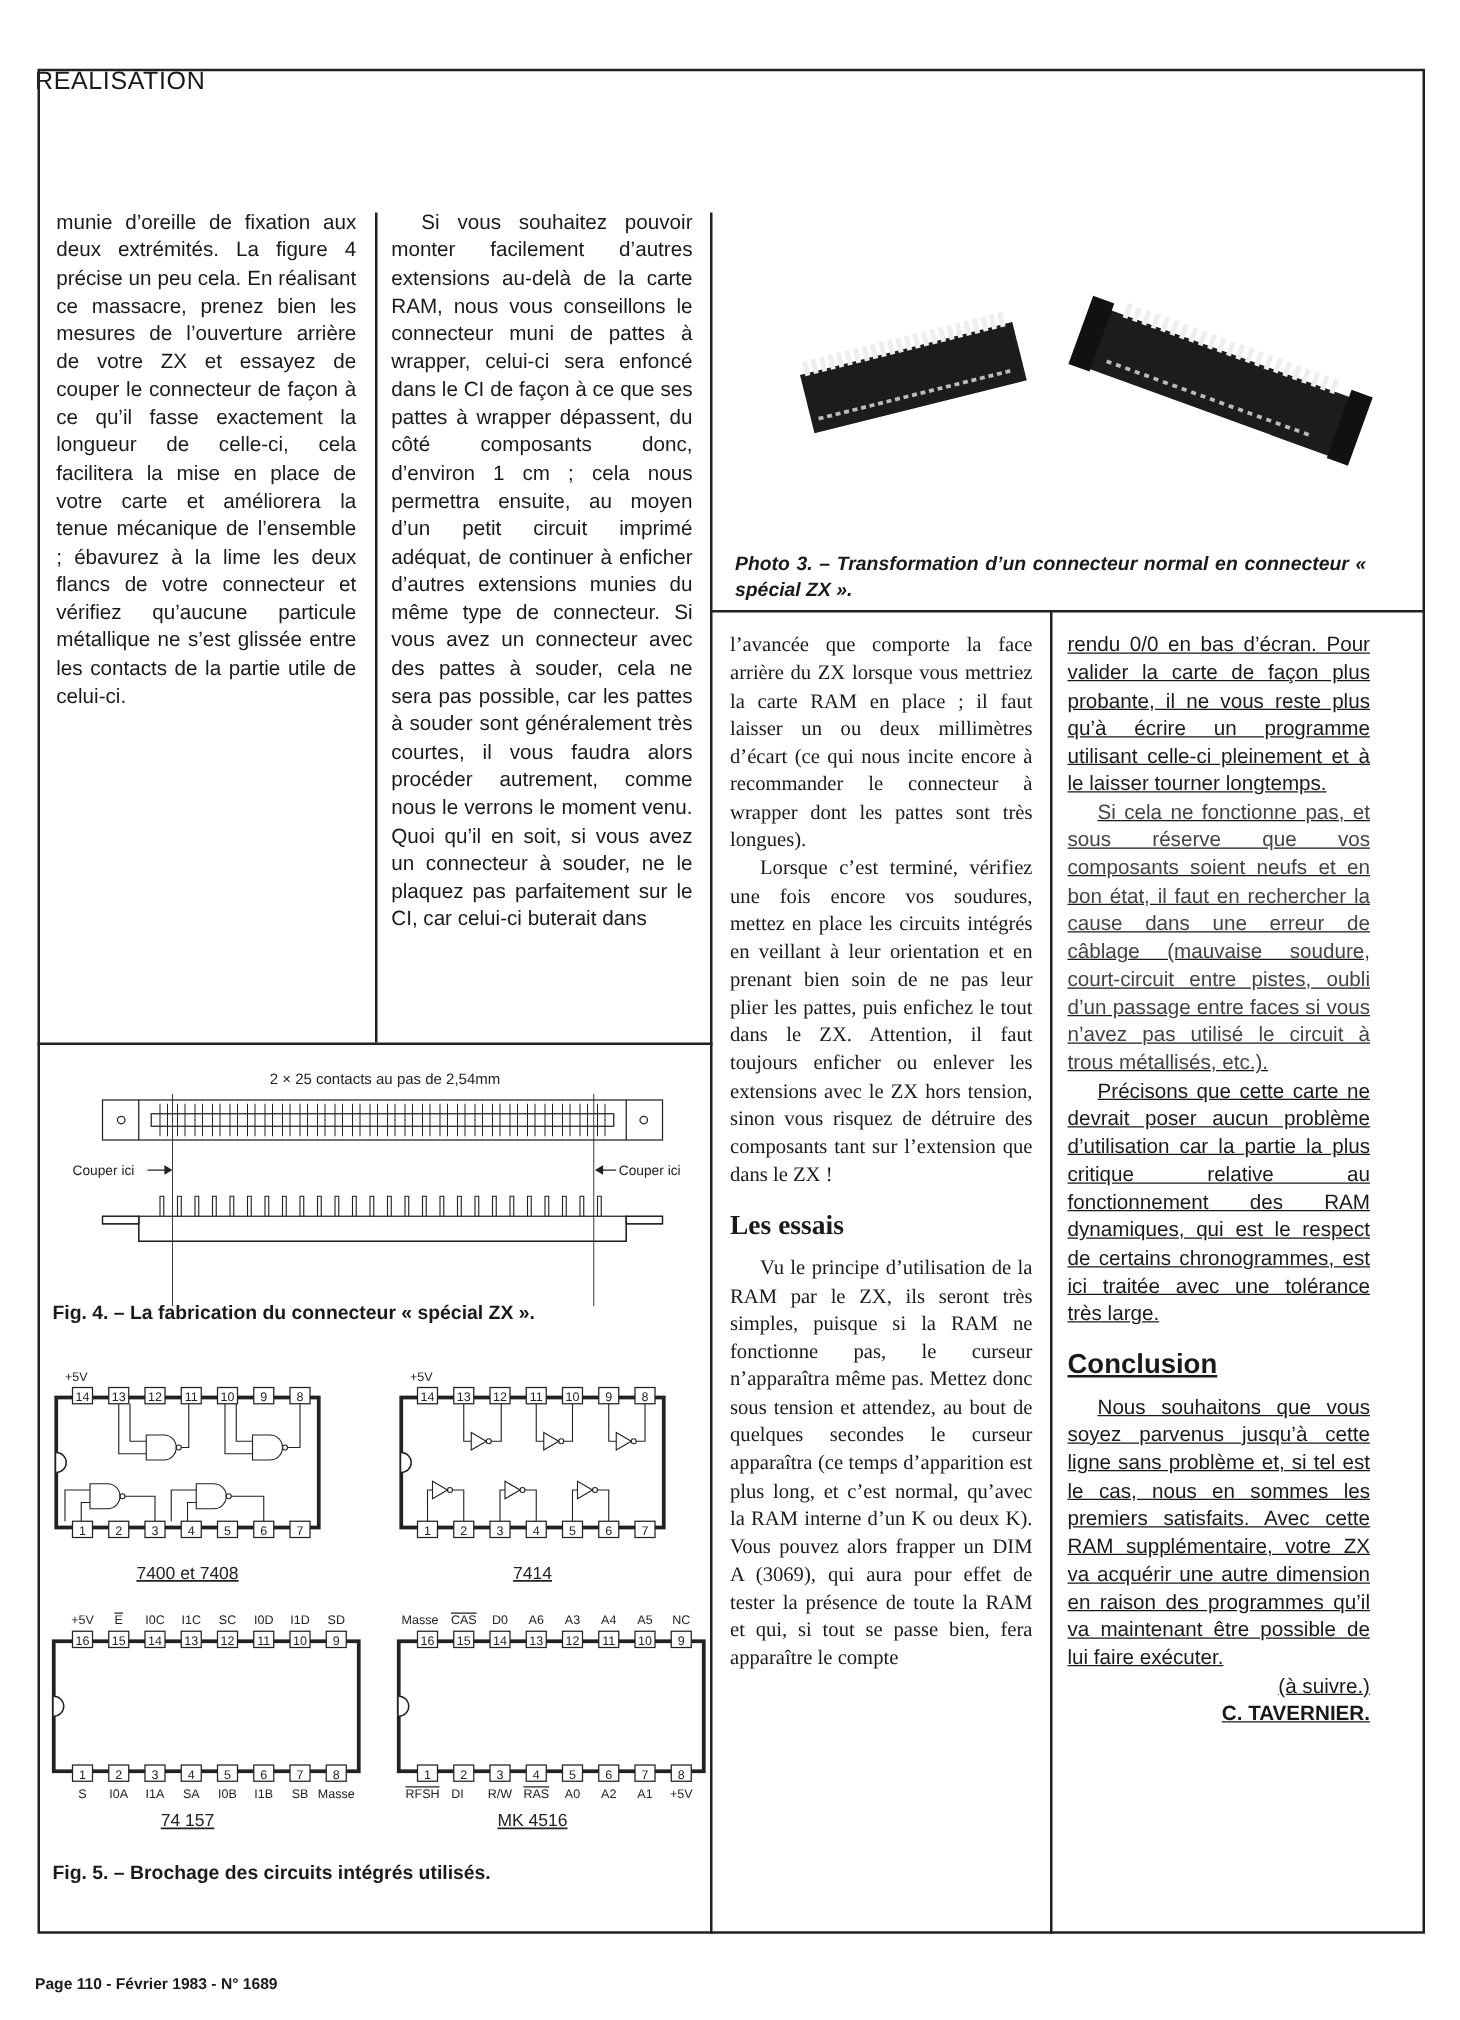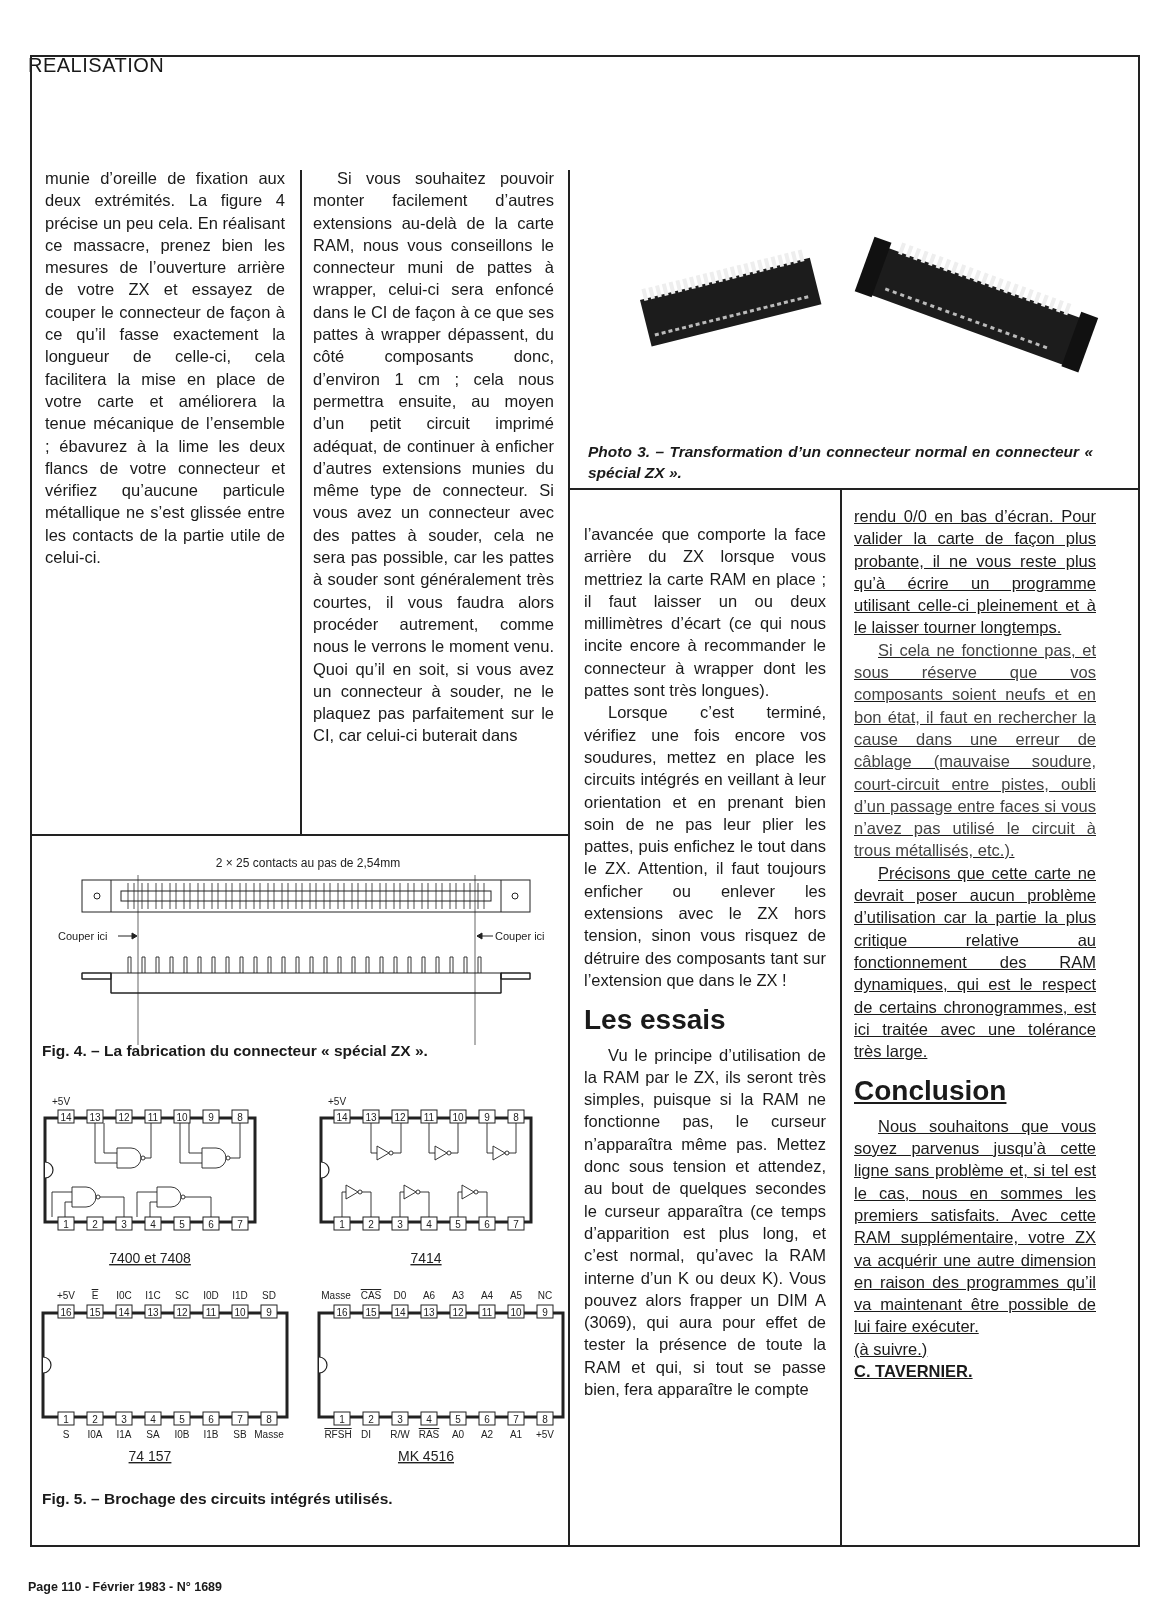--- a/index.html
+++ b/index.html
@@ -5,26 +5,26 @@
   html,body{margin:0;padding:0;background:#fff;}
   body{width:1168px;height:1616px;position:relative;overflow:hidden;font-family:"Liberation Sans",sans-serif;color:#1a1a1a;}
   .section-title{position:absolute;left:28px;top:22px;font-weight:normal;font-size:20px;letter-spacing:0.5px;margin-top:32px;}
   .frame{position:absolute;left:30px;top:55px;width:1110px;height:1492px;border:2px solid #222;box-sizing:border-box;}
   .col{position:absolute;font-size:16.5px;line-height:22.3px;text-align:justify;}
   .col p{margin:0;}
   .col p.indent{text-indent:24px;}
   .vline{position:absolute;background:#222;width:1.5px;}
   .hline{position:absolute;background:#222;height:2px;}
   .caption{position:absolute;font-weight:bold;font-size:15.5px;line-height:21px;}
-  .heading{font-weight:bold;font-size:28px;margin:18px 0 12px 0;}
+  .heading{font-weight:bold;font-size:22px;margin:18px 0 12px 0;}
   .photo{position:absolute;left:585px;top:190px;width:530px;height:220px;}
   .footer{position:absolute;left:28px;top:1580px;font-weight:bold;font-size:12.5px;}
   .fig{position:absolute;}
   .fig svg text{font-family:"Liberation Sans",sans-serif;}
-  .right-align{}
+  .right-align{text-align:right;}
 </style>
 </head>
 <body>
 
 <div class="section-title">REALISATION</div>
 <div class="frame"></div>
 
 <div class="vline" style="left:300px;top:170px;height:664px;"></div>
 <div class="vline" style="left:568px;top:170px;height:1377px;"></div>
 <div class="hline" style="left:30px;top:834px;width:540px;"></div>
@@ -146,21 +146,21 @@
           <rect x="164" y="38" width="4" height="3"></rect>
           <rect x="172" y="38" width="4" height="3"></rect>
           <rect x="180" y="38" width="4" height="3"></rect>
           <rect x="188" y="38" width="4" height="3"></rect>
       </g>
     </g>
   </svg>
 </div>
 <div class="caption" style="left:588px;top:441px;width:505px;text-align:justify;font-style:italic;">Photo 3. – Transformation d’un connecteur normal en connecteur « spécial ZX ».</div>
 
-<div class="col" style="left:584px;top:523px;width:242px;">
+<div class="col" style="left:584px;top:505px;width:242px;font-family:Liberation Serif, serif;">
   <p>l’avancée que comporte la face arrière du ZX lorsque vous mettriez la carte RAM en place ; il faut laisser un ou deux millimètres d’écart (ce qui nous incite encore à recommander le connecteur à wrapper dont les pattes sont très longues).</p>
   <p class="indent">Lorsque c’est terminé, vérifiez une fois encore vos soudures, mettez en place les circuits intégrés en veillant à leur orientation et en prenant bien soin de ne pas leur plier les pattes, puis enfichez le tout dans le ZX. Attention, il faut toujours enficher ou enlever les extensions avec le ZX hors tension, sinon vous risquez de détruire des composants tant sur l’extension que dans le ZX !</p>
   <div class="heading">Les essais</div>
   <p class="indent">Vu le principe d’utilisation de la RAM par le ZX, ils seront très simples, puisque si la RAM ne fonctionne pas, le curseur n’apparaîtra même pas. Mettez donc sous tension et attendez, au bout de quelques secondes le curseur apparaîtra (ce temps d’apparition est plus long, et c’est normal, qu’avec la RAM interne d’un K ou deux K). Vous pouvez alors frapper un DIM A (3069), qui aura pour effet de tester la présence de toute la RAM et qui, si tout se passe bien, fera apparaître le compte</p>
 </div>
 
 <div class="col" style="left:854px;top:505px;width:242px;text-decoration:underline;">
   <p>rendu 0/0 en bas d’écran. Pour valider la carte de façon plus probante, il ne vous reste plus qu’à écrire un programme utilisant celle-ci pleinement et à le laisser tourner longtemps.</p>
   <p class="indent" style="color:#444;">Si cela ne fonctionne pas, et sous réserve que vos composants soient neufs et en bon état, il faut en rechercher la cause dans une erreur de câblage (mauvaise soudure, court-circuit entre pistes, oubli d’un passage entre faces si vous n’avez pas utilisé le circuit à trous métallisés, etc.).</p>
   <p class="indent">Précisons que cette carte ne devrait poser aucun problème d’utilisation car la partie la plus critique relative au fonctionnement des RAM dynamiques, qui est le respect de certains chronogrammes, est ici traitée avec une tolérance très large.</p>

